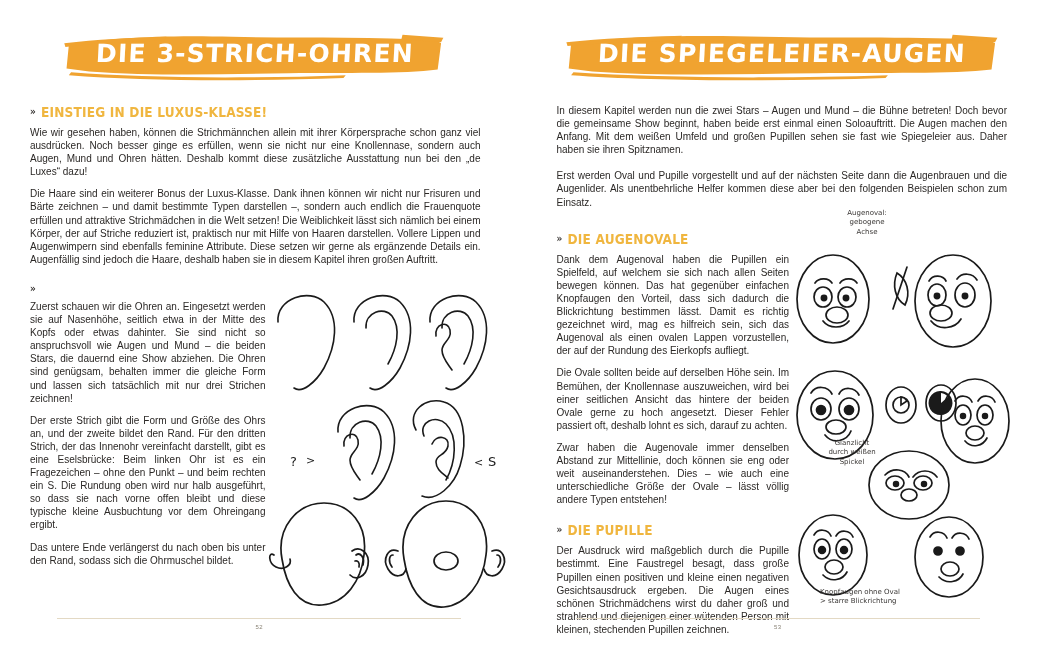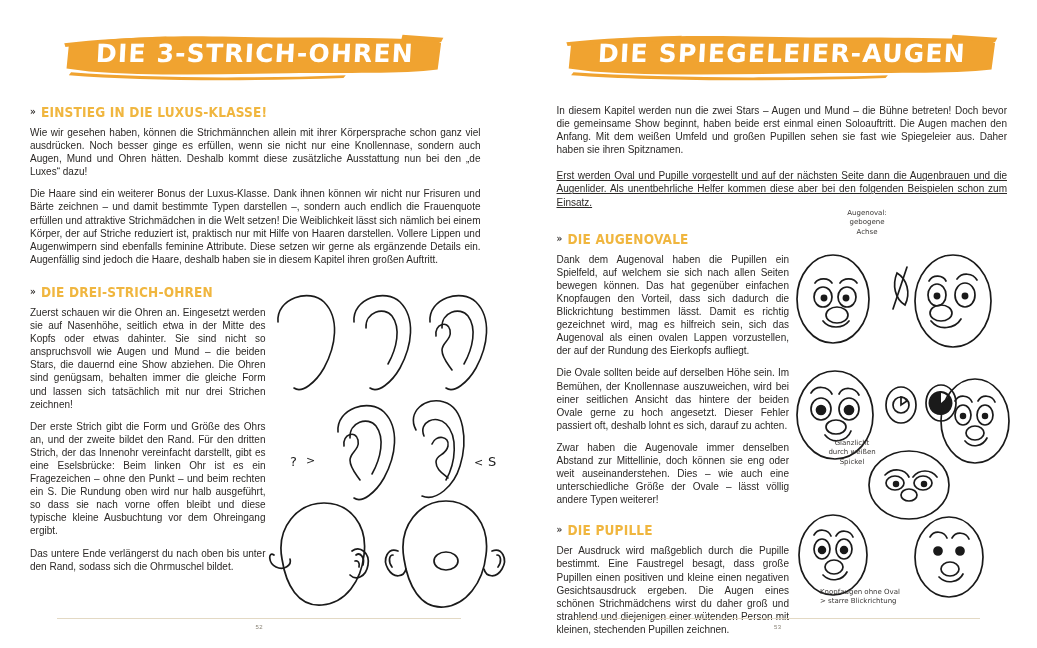--- a/index.html
+++ b/index.html
@@ -100,21 +100,20 @@
 
       <div class="col full">
         <p>Wie wir gesehen haben, können die Strichmännchen allein mit ihrer Körpersprache schon ganz viel ausdrücken. Noch besser ginge es erfüllen, wenn sie nicht nur eine Knollennase, sondern auch Augen, Mund und Ohren hätten. Deshalb kommt diese zusätzliche Ausstattung nun bei den „de Luxes“ dazu!</p>
         <p>Die Haare sind ein weiterer Bonus der Luxus-Klasse. Dank ihnen können wir nicht nur Frisuren und Bärte zeichnen – und damit bestimmte Typen darstellen –, sondern auch endlich die Frauenquote erfüllen und attraktive Strichmädchen in die Welt setzen! Die Weiblichkeit lässt sich nämlich bei einem Körper, der auf Striche reduziert ist, praktisch nur mit Hilfe von Haaren darstellen. Vollere Lippen und Augenwimpern sind ebenfalls feminine Attribute. Diese setzen wir gerne als ergänzende Details ein. Augenfällig sind jedoch die Haare, deshalb haben sie in diesem Kapitel ihren großen Auftritt.</p>
       </div>
 
       <div class="two-col" style="margin-top:18px;">
         <div class="half">
           <h2 class="sec">
             <span class="chev">»</span>
-            <span>Die Drei-Strich-Ohren</span>
           </h2>
           <div class="col">
             <p>Zuerst schauen wir die Ohren an. Eingesetzt werden sie auf Nasenhöhe, seitlich etwa in der Mitte des Kopfs oder etwas dahinter. Sie sind nicht so anspruchsvoll wie Augen und Mund – die beiden Stars, die dauernd eine Show abziehen. Die Ohren sind genügsam, behalten immer die gleiche Form und lassen sich tatsächlich mit nur drei Strichen zeichnen!</p>
             <p>Der erste Strich gibt die Form und Größe des Ohrs an, und der zweite bildet den Rand. Für den dritten Strich, der das Innenohr vereinfacht darstellt, gibt es eine Eselsbrücke: Beim linken Ohr ist es ein Fragezeichen – ohne den Punkt – und beim rechten ein S. Die Rundung oben wird nur halb ausgeführt, so dass sie nach vorne offen bleibt und diese typische kleine Ausbuchtung vor dem Ohreingang ergibt.</p>
             <p>Das untere Ende verlängerst du nach oben bis unter den Rand, sodass sich die Ohrmuschel bildet.</p>
           </div>
         </div>
 
         <div class="art">
           <svg width="215" height="300" viewBox="0 0 215 300">
@@ -183,34 +182,34 @@
           <path d="M8,43 C80,49 180,50 275,46 L273,49 C175,53 70,52 6,46 Z" fill="#f0a330"></path>
         </svg>
         <div class="title">Die Spiegeleier-Augen</div>
       </div>
     </div>
 
     <div class="body-area">
 
       <div class="col full">
         <p>In diesem Kapitel werden nun die zwei Stars – Augen und Mund – die Bühne betreten! Doch bevor die gemeinsame Show beginnt, haben beide erst einmal einen Soloauftritt. Die Augen machen den Anfang. Mit dem weißen Umfeld und großen Pupillen sehen sie fast wie Spiegeleier aus. Daher haben sie ihren Spitznamen.</p>
-        <p style="margin-top:13px;text-decoration:underline;">Erst werden Oval und Pupille vorgestellt und auf der nächsten Seite dann die Augenbrauen und die Augenlider. Als unentbehrliche Helfer kommen diese aber bei den folgenden Beispielen schon zum Einsatz.</p>
+        <p style="margin-top:13px;">Erst werden Oval und Pupille vorgestellt und auf der nächsten Seite dann die Augenbrauen und die Augenlider. Als unentbehrliche Helfer kommen diese aber bei den folgenden Beispielen schon zum Einsatz.</p>
       </div>
 
       <div class="two-col" style="margin-top:22px;">
         <div class="half">
 
           <h2 class="sec">
             <span class="chev">»</span>
             <span>Die Augenovale</span>
           </h2>
           <div class="col">
             <p>Dank dem Augenoval haben die Pupillen ein Spielfeld, auf welchem sie sich nach allen Seiten bewegen können. Das hat gegenüber einfachen Knopfaugen den Vorteil, dass sich dadurch die Blickrichtung bestimmen lässt. Damit es richtig gezeichnet wird, mag es hilfreich sein, sich das Augenoval als einen ovalen Lappen vorzustellen, der auf der Rundung des Eierkopfs aufliegt.</p>
             <p>Die Ovale sollten beide auf derselben Höhe sein. Im Bemühen, der Knollennase auszuweichen, wird bei einer seitlichen Ansicht das hintere der beiden Ovale gerne zu hoch angesetzt. Dieser Fehler passiert oft, deshalb lohnt es sich, darauf zu achten.</p>
-            <p>Zwar haben die Augenovale immer denselben Abstand zur Mittellinie, doch können sie eng oder weit auseinanderstehen. Dies – wie auch eine unterschiedliche Größe der Ovale – lässt völlig andere Typen weiterer!</p>
+            <p>Zwar haben die Augenovale immer denselben Abstand zur Mittellinie, doch können sie eng oder weit auseinanderstehen. Dies – wie auch eine unterschiedliche Größe der Ovale – lässt völlig andere Typen entstehen!</p>
           </div>
 
           <h2 class="sec" style="margin-top:16px;">
             <span class="chev">»</span>
             <span>Die Pupille</span>
           </h2>
           <div class="col">
             <p>Der Ausdruck wird maßgeblich durch die Pupille bestimmt. Eine Faustregel besagt, dass große Pupillen einen positiven und kleine einen negativen Gesichtsausdruck ergeben. Die Augen eines schönen Strichmädchens wirst du daher groß und strahlend und diejenigen einer wütenden Person mit kleinen, stechenden Pupillen zeichnen.</p>
           </div>
         </div>

